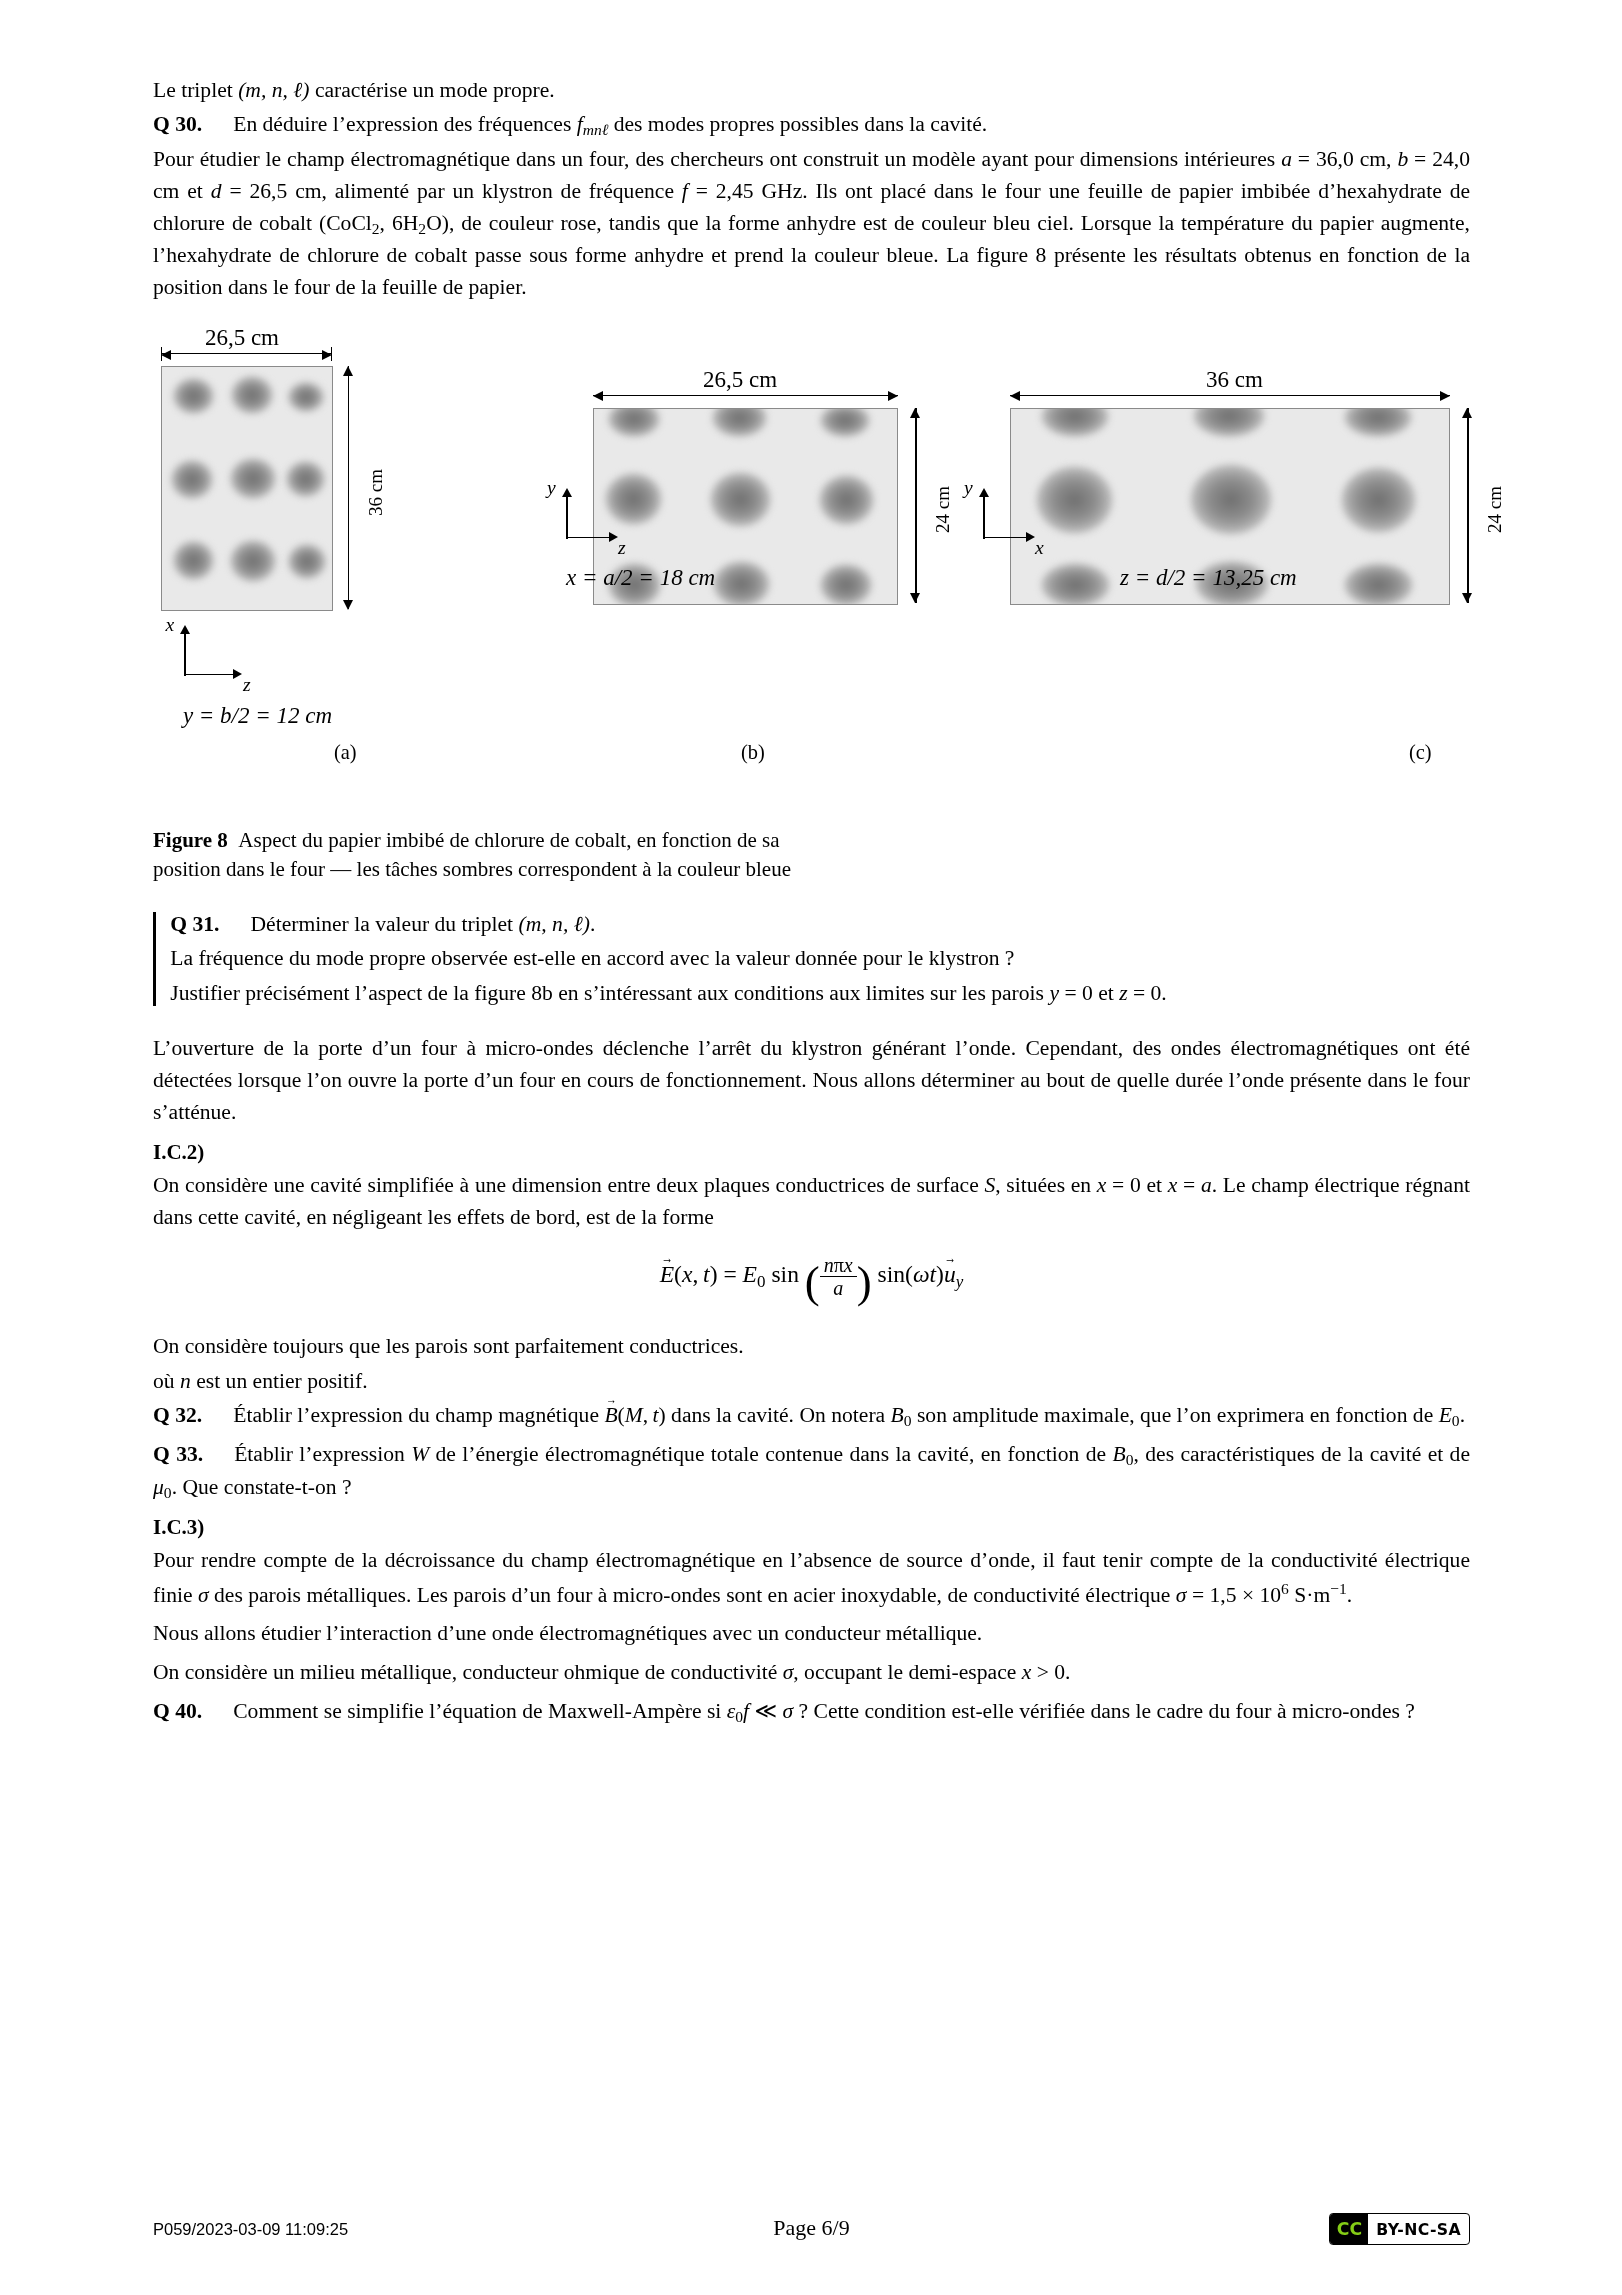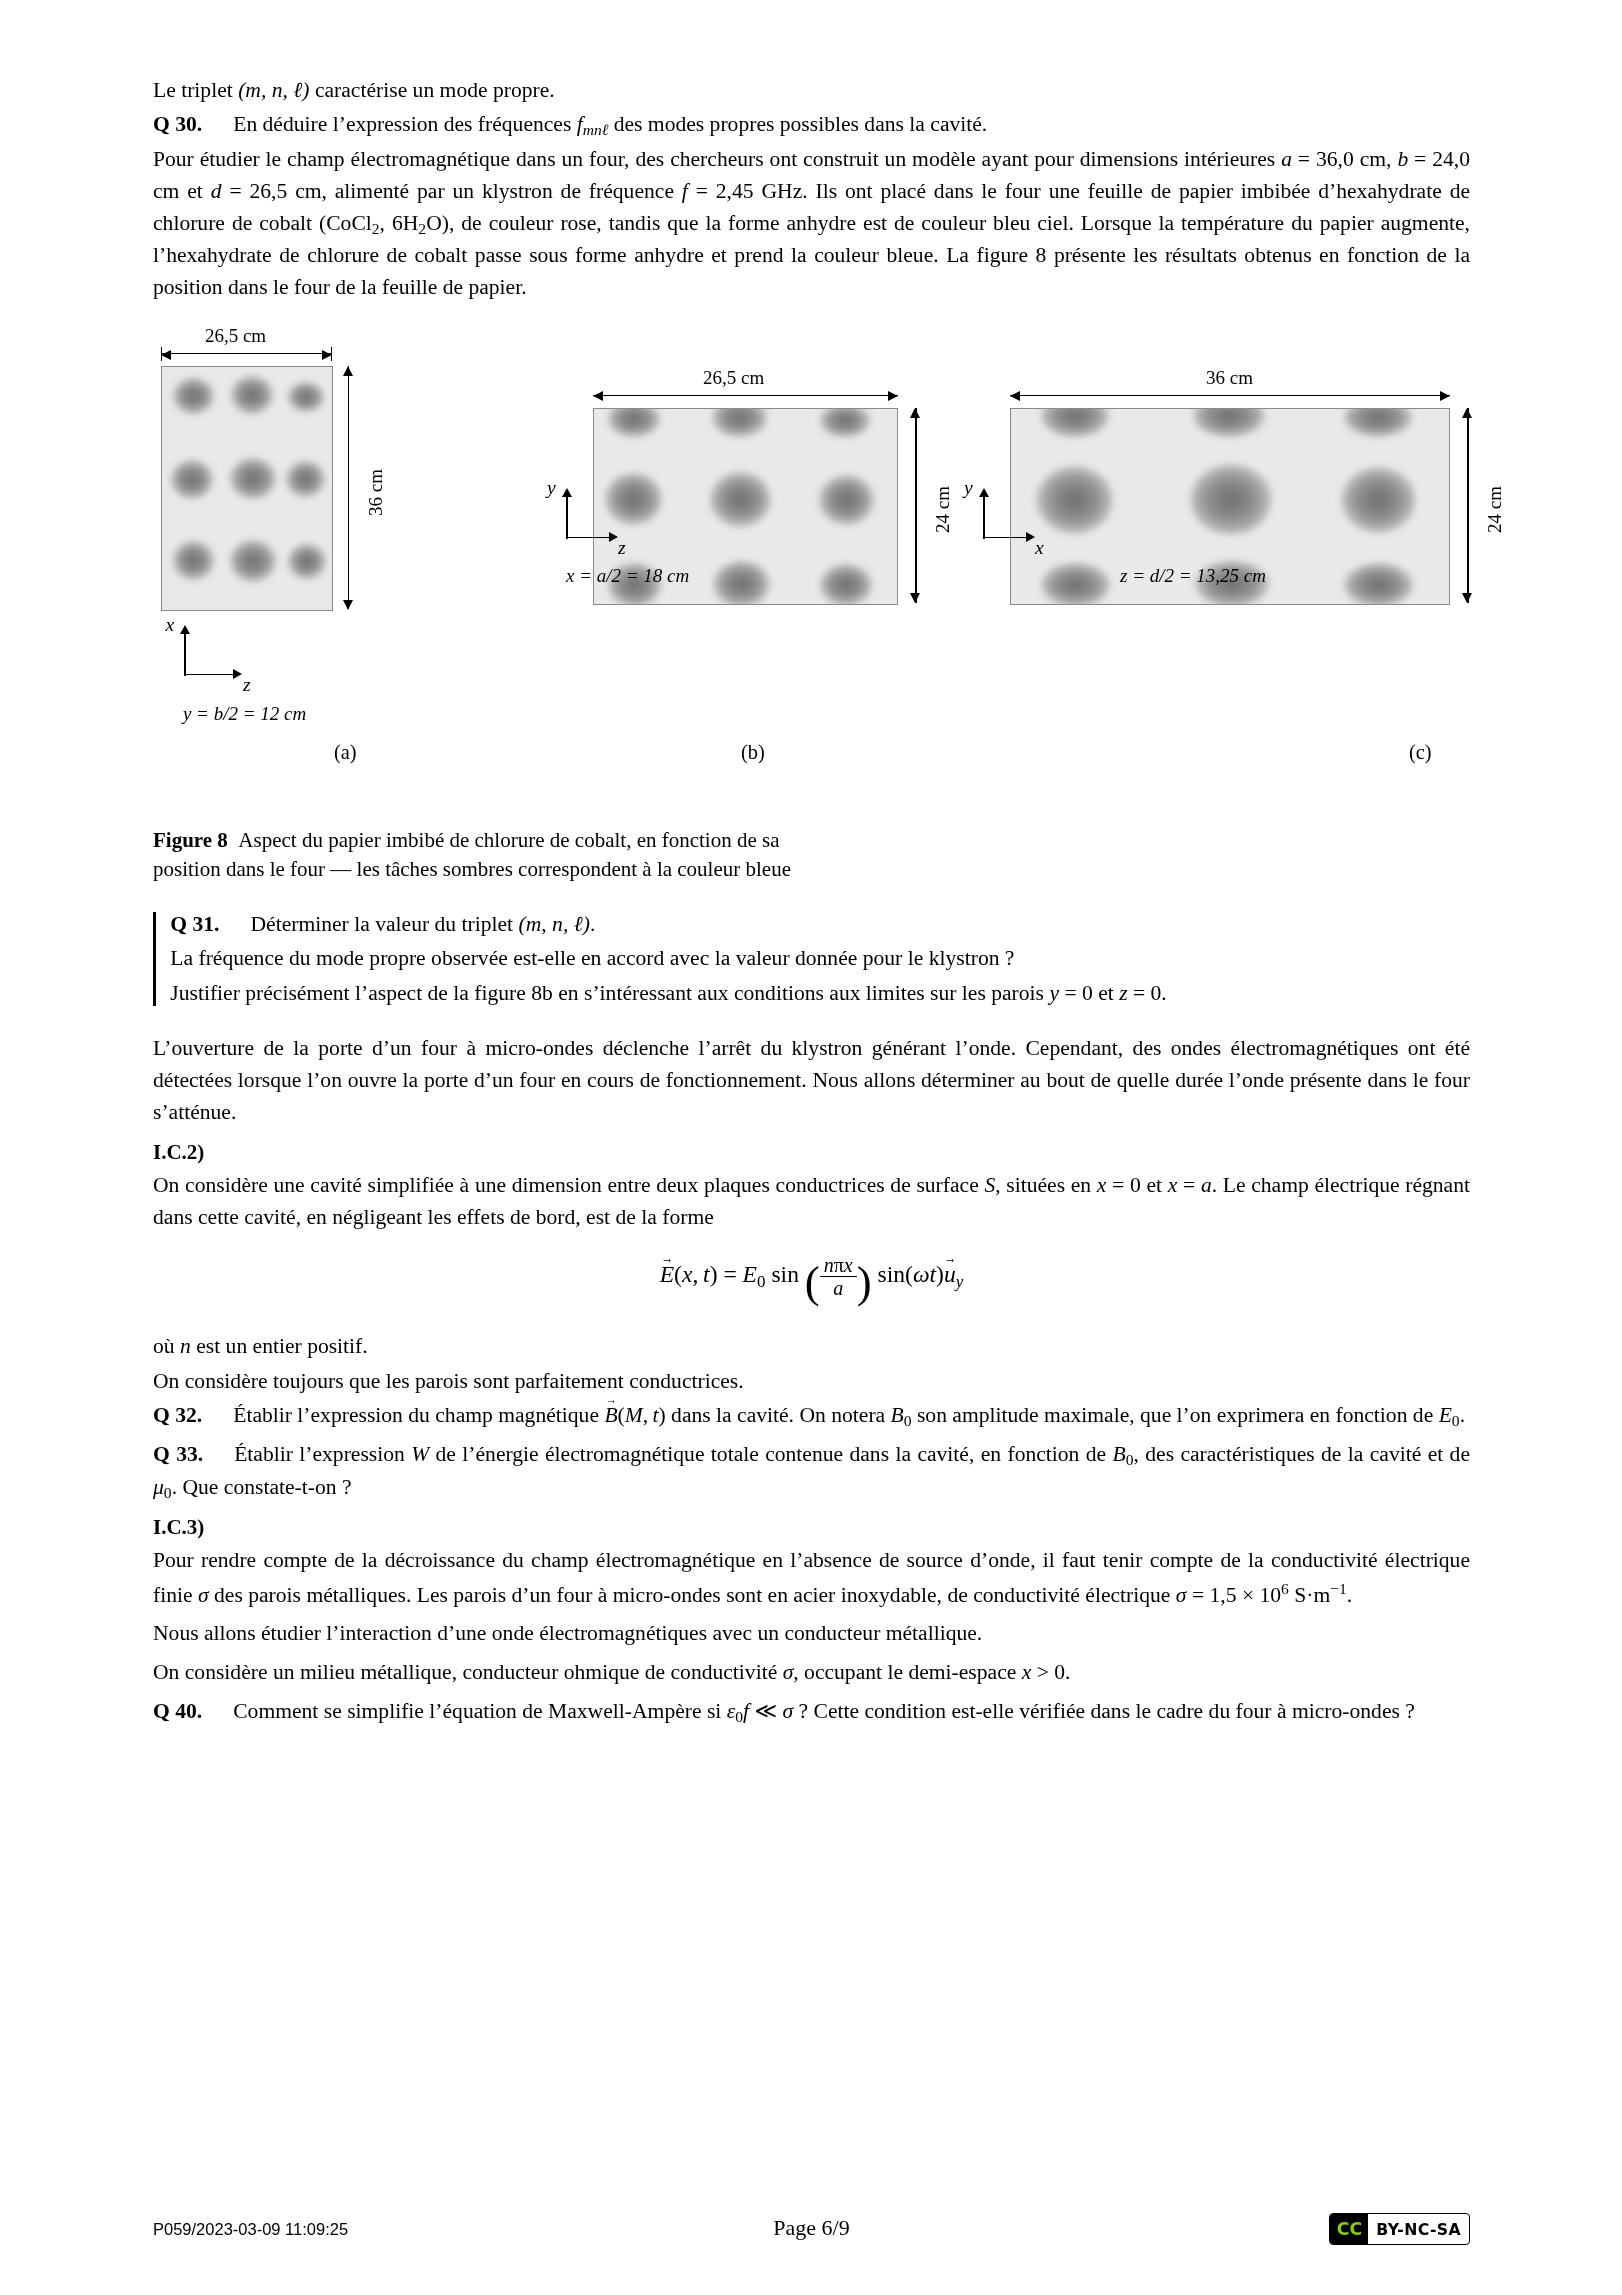--- a/index.html
+++ b/index.html
@@ -66,21 +66,21 @@
     border-radius: 50%;
     background: radial-gradient(ellipse at center, #6f6f6f 0%, #8d8d8d 38%, #b5b5b5 64%, rgba(210,210,210,0) 78%);
     filter: blur(3.9px);
   }
   .dimline {
     position: absolute;
     background: #000;
   }
   .dimlabel {
     position: absolute;
-    font-size: 19px;
+    font-size: 23px;
     white-space: nowrap;
   }
   .vlabel {
     position: absolute;
     font-size: 19px;
     white-space: nowrap;
     transform-origin: left top;
   }
   .axis-line { position: absolute; background: #000; }
   .axis-lab { position: absolute; font-size: 19.6px; font-style: italic; }
@@ -333,22 +333,22 @@
     On considère une cavité simplifiée à une dimension entre deux plaques conductrices de surface <i class="mth">S</i>, situées en
     <i class="mth">x</i> = 0 et <i class="mth">x</i> = <i class="mth">a</i>. Le champ électrique régnant dans cette cavité, en négligeant les effets de bord, est de la forme
   </p>
 
   <div class="equation">
     <i class="mth vecbar">E</i>(<i class="mth">x</i>, <i class="mth">t</i>) = <i class="mth">E</i><span class="sub">0</span> sin
     <span class="bigparen">(</span><span class="frac"><span class="num"><i class="mth">n</i>π<i class="mth">x</i></span><span class="den"><i class="mth">a</i></span></span><span class="bigparen">)</span>
     sin(<i class="mth">ω</i><i class="mth">t</i>)<i class="mth vecbar">u</i><span class="sub"><i class="mth">y</i></span>
   </div>
 
+  <p class="para tight">On considère toujours que les parois sont parfaitement conductrices.</p>
   <p class="para tight">où <i class="mth">n</i> est un entier positif.</p>
-  <p class="para tight">On considère toujours que les parois sont parfaitement conductrices.</p>
 
   <p class="para">
     <span class="qlabel">Q 32.</span><span class="indent-after"></span>Établir l’expression du champ magnétique <i class="mth vecbar">B</i>(<i class="mth">M</i>, <i class="mth">t</i>) dans la cavité. On notera <i class="mth">B</i><span class="sub">0</span> son amplitude maximale, que l’on exprimera en fonction de <i class="mth">E</i><span class="sub">0</span>.
   </p>
 
   <p class="para">
     <span class="qlabel">Q 33.</span><span class="indent-after"></span>Établir l’expression <i class="mth">W</i> de l’énergie électromagnétique totale contenue dans la cavité, en fonction de <i class="mth">B</i><span class="sub">0</span>, des caractéristiques de la cavité et de <i class="mth">μ</i><span class="sub">0</span>. Que constate-t-on ?
   </p>
 
   <div class="section-head">I.C.3)</div>

